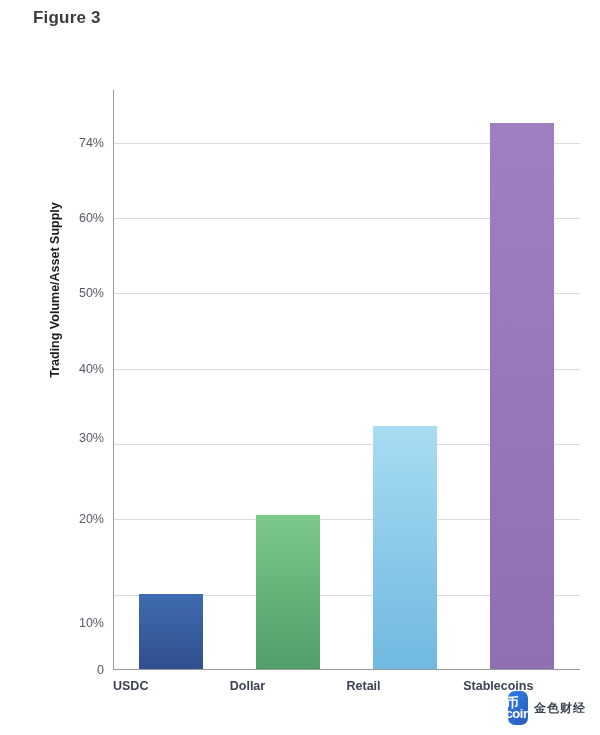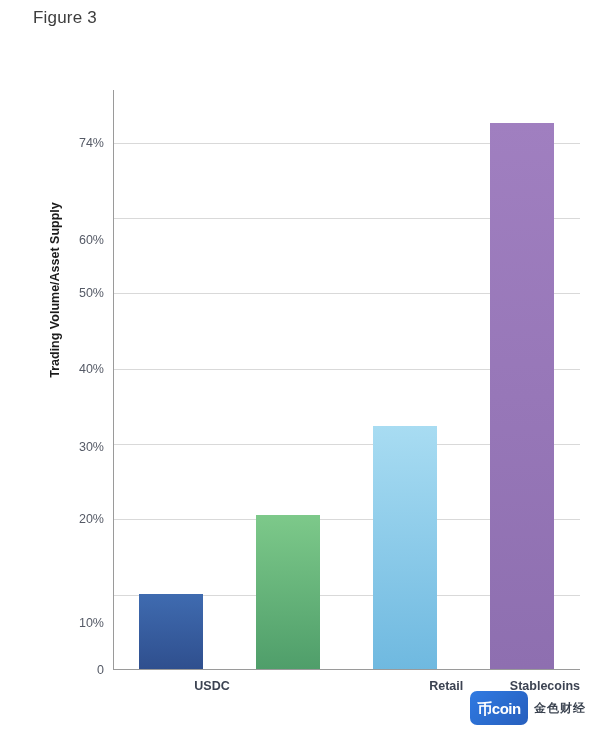--- a/index.html
+++ b/index.html
@@ -21,21 +21,21 @@
     width: 600px;
     height: 735px;
   }
 
   .fig-label {
     position: absolute;
     left: 33px;
     top: 8px;
     font-size: 17px;
     color: #3d3d3d;
-    font-weight: 400;
+    font-weight: 700;
     letter-spacing: 0.2px;
   }
 
   .fig-title {
     position: absolute;
     left: 33px;
     top: 43px;
     font-size: 17px;
     color: #1b1b1b;
     font-weight: bold;
@@ -120,44 +120,44 @@
   .xticks {
     position: absolute;
     left: 0;
     top: 584px;
     width: 467px;
     height: 60px;
   }
   .xtick {
     position: absolute;
     top: 4px;
-    text-align: right;
+    text-align: left;
     font-size: 12.5px;
     font-weight: bold;
     color: #3c4352;
     line-height: 16px;
   }
 
   
   .watermark {
     position: absolute;
     right: 14px;
     bottom: 10px;
     display: flex;
     align-items: center;
     gap: 6px;
     opacity: 0.92;
   }
   .wm-badge {
-    width: 58px;
+    width: 20px;
     height: 34px;
     border-radius: 7px;
     background: linear-gradient(135deg, #1f6fe0 0%, #1552b8 100%);
     color: #fff;
-    font-size: 15px;
+    font-size: 13px;
     font-weight: bold;
     display: flex;
     align-items: center;
     justify-content: center;
     line-height: 11px;
     letter-spacing: -0.5px;
   }
   .wm-text {
     font-size: 12px;
     font-weight: bold;
@@ -183,39 +183,40 @@
         <div class="gridline" style="top: 128.052px;"></div>
         <div class="gridline" style="top: 52.7273px;"></div>
       </div>
     <div class="axis-line-y"></div>
     <div class="axis-line-x"></div>
 
     <div id="yticks-holder">
         <div class="ytick" style="top: 580px;">0</div>
         <div class="ytick" style="top: 504.675px; margin-top: 28px;">10%</div>
         <div class="ytick" style="top: 429.351px;">20%</div>
-        <div class="ytick" style="top: 357px;">30%</div>
+        <div class="ytick" style="top: 348px;">30%</div>
         <div class="ytick" style="top: 278.701px;">40%</div>
         <div class="ytick" style="top: 203.377px;">50%</div>
-        <div class="ytick" style="top: 128.052px; margin-top: 22px;">60%</div>
+        <div class="ytick" style="top: 128.052px;">60%</div>
         <div class="ytick" style="top: 52.7273px;">74%</div>
       </div>
 
     <div class="bars" id="bars-holder">
         <div class="bar" title="USDC: 10%" style="left: 26.375px; width: 64px; height: 75.3247px; background: linear-gradient(rgb(63, 107, 176) 0%, rgb(47, 79, 142) 100%);"></div>
         <div class="bar" title="U.S. Dollar: 20.5%" style="left: 143.125px; width: 64px; height: 154.416px; background: linear-gradient(rgb(125, 201, 138) 0%, rgb(79, 158, 106) 100%);"></div>
         <div class="bar" title="Retail Brokerage: 32.2%" style="left: 259.875px; width: 64px; height: 242.545px; background: linear-gradient(rgb(168, 220, 242) 0%, rgb(111, 185, 224) 100%);"></div>
         <div class="bar" title="Trading Stablecoins: 72.5%" style="left: 376.625px; width: 64px; height: 546.104px; background: linear-gradient(rgb(160, 127, 192) 0%, rgb(142, 111, 176) 100%);"></div>
       </div>
 
     <div class="xticks" id="xticks-holder">
         <div class="xtick" style="left: 0px; width: 116.75px;">
           <div>USDC</div>
         </div>
         <div class="xtick" style="left: 116.75px; width: 116.75px;">
+          <div>Dollar</div>
         </div>
         <div class="xtick" style="left: 233.5px; width: 116.75px;">
           <div>Retail</div>
         </div>
         <div class="xtick" style="left: 350.25px; width: 116.75px;">
           <div>Stablecoins</div>
         </div>
       </div>
   </div>
 

